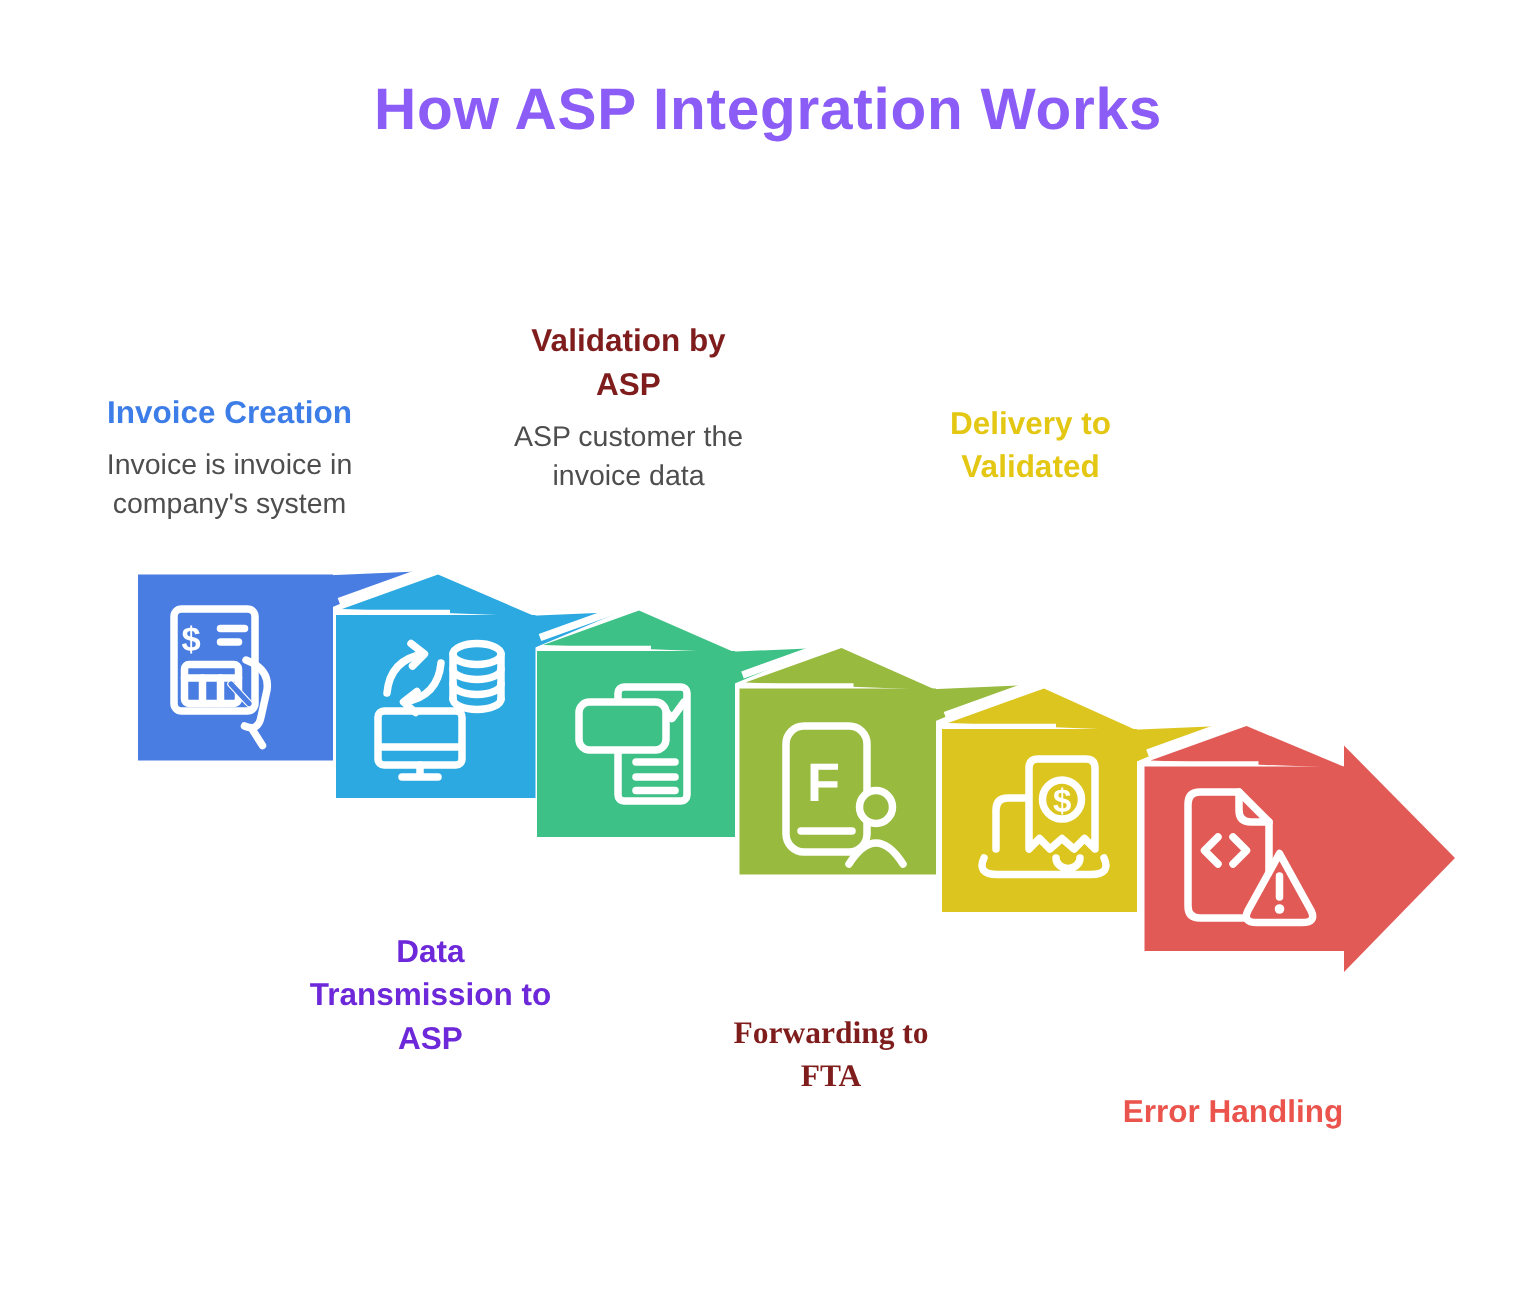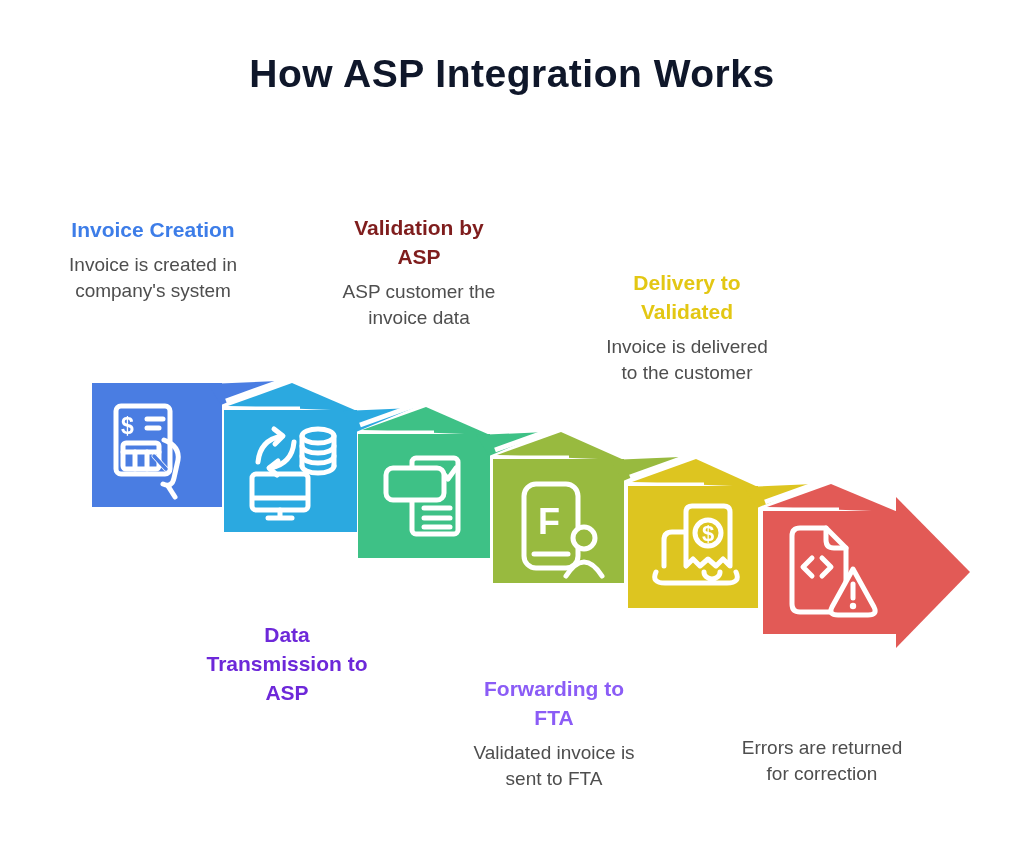--- a/index.html
+++ b/index.html
@@ -19,21 +19,21 @@
     font-size:19px;line-height:26px;color:#4e4e4e;white-space:pre-line;margin-top:8px;
   }
   svg text{font-family:"Liberation Sans",sans-serif;font-weight:bold;fill:#fff;}
   .st{stroke:#fff;stroke-width:5;stroke-linecap:round;stroke-linejoin:round;}
   .nf{fill:none;}
   #ribbon{position:absolute;left:0;top:0;}
 </style>
 </head>
 <body>
 
-<div class="main-title" style="color: #0f172a;">How ASP Integration Works</div>
+<div class="main-title" style="color: #8b5cf6;">How ASP Integration Works</div>
 
 <svg id="ribbon" width="1024" height="863" viewBox="0 0 1024 863" xmlns="http://www.w3.org/2000/svg">
 
   <g>
     <rect x="92" y="383" width="130" height="124" fill="#4a7de2"></rect>
     <polygon points="208,384 278,381 221,405" fill="#4a7de2"></polygon>
     <g transform="translate(116,406)">
       <rect class="st nf" x="0" y="0" width="54" height="68" rx="5"></rect>
       <text x="5" y="28" font-size="23">$</text>
       <line class="st" x1="31" y1="13" x2="47" y2="13" stroke-width="4"></line>
@@ -132,48 +132,43 @@
       <polyline class="st nf" points="22,30 13,39 22,48"></polyline>
       <polyline class="st nf" points="32,30 41,39 32,48"></polyline>
       <path class="st" stroke-width="5.5" d="M 63,41 L 84,79 Q 88,87 78,87 L 48,87 Q 38,87 42,79 Z" fill="#e25a56"></path>
       <line class="st" x1="63" y1="56" x2="63" y2="70"></line>
       <circle cx="63" cy="78" r="3.2" fill="#fff"></circle>
     </g>
   </g>
 </svg>
 
 <div class="label-block" style="left:38px;top:215px;">
-  <div class="step-title" style="color: rgb(61, 125, 232);">Invoice Creation</div>
-  <div class="step-desc">Invoice is created in
+  <div class="step-title" style="color: rgb(61, 125, 232); margin-top: 46px;">Invoice Creation</div>
+  <div class="step-desc">Invoice is invoice in
 company's system</div>
 </div>
 
 <div class="label-block" style="left:304px;top:213px;">
   <div class="step-title" style="color: #7f1d1d;">Validation by
 ASP</div>
   <div class="step-desc">ASP customer the
 invoice data</div>
 </div>
 
 <div class="label-block" style="left:572px;top:268px;">
   <div class="step-title" style="color: rgb(227, 199, 19);">Delivery to
 Validated</div>
-  <div class="step-desc">Invoice is delivered
-to the customer</div>
 </div>
 
 <div class="label-block" style="left:172px;top:620px;">
   <div class="step-title" style="color: #6d28d9;">Data
 Transmission to
 ASP</div>
 </div>
 
 <div class="label-block" style="left:439px;top:674px;">
-  <div class="step-title" style="color: #8b5cf6;">Forwarding to
+  <div class="step-title" style="color: #7f1d1d; font-family: Liberation Serif, serif;">Forwarding to
 FTA</div>
-  <div class="step-desc">Validated invoice is
-sent to FTA</div>
 </div>
 
 <div class="label-block" style="left:707px;top:727px;">
-  <div class="step-desc">Errors are returned
-for correction</div>
+  <div class="step-title" style="color: rgb(234, 84, 76);">Error Handling</div>
 </div>
 
 </body></html>

